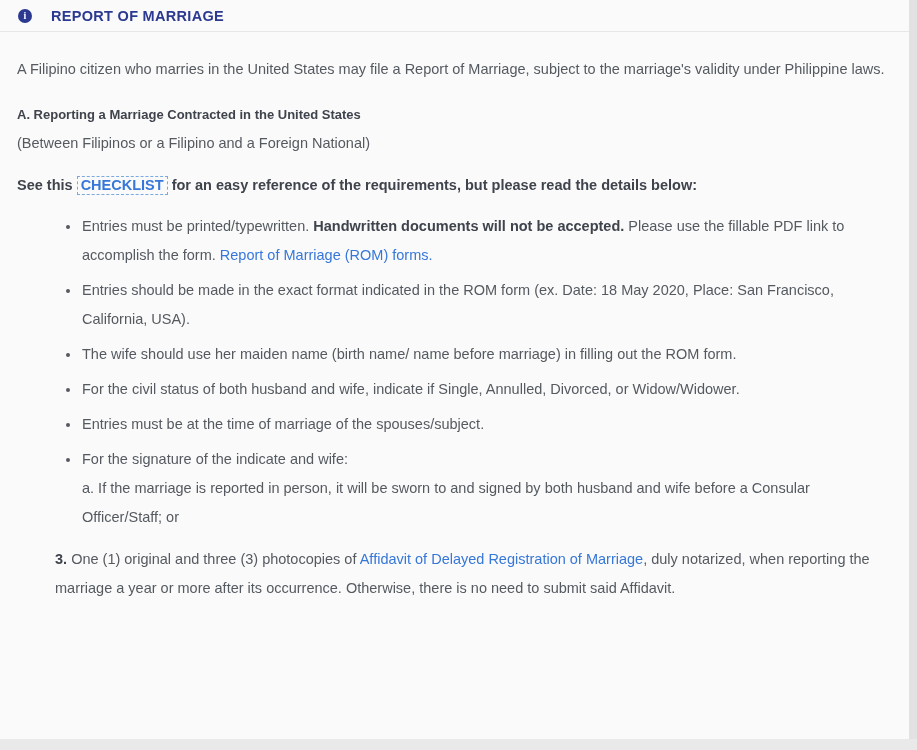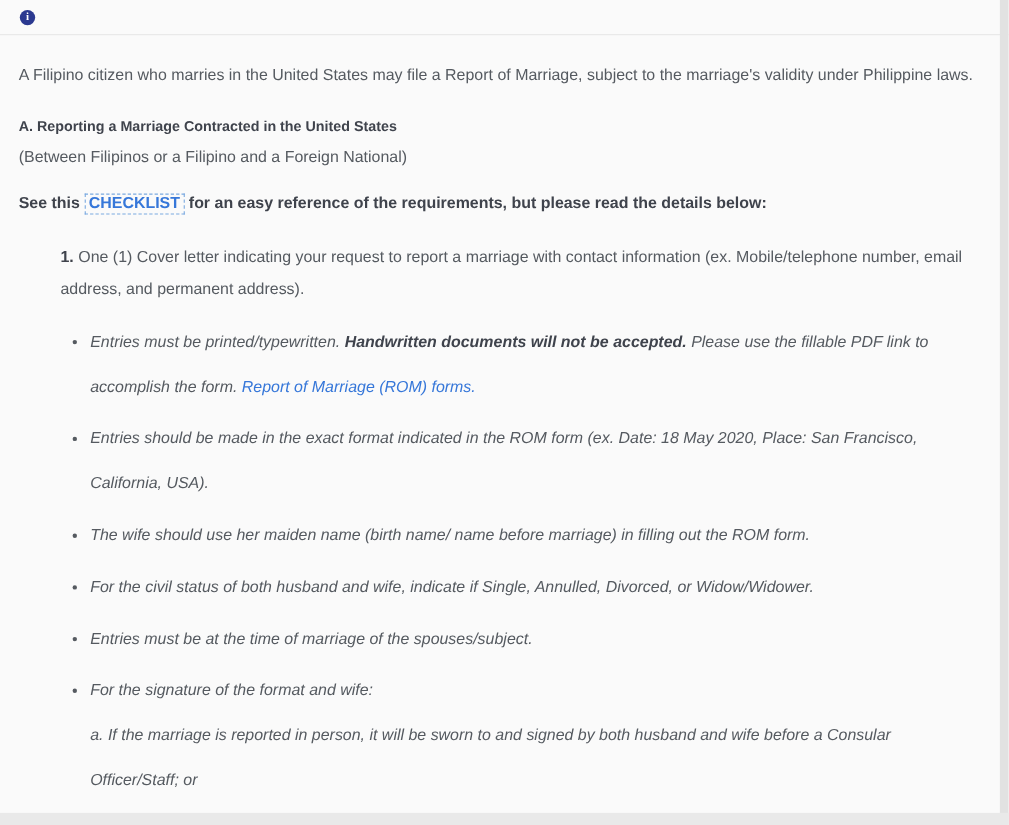--- a/index.html
+++ b/index.html
@@ -71,24 +71,23 @@
   .num-item .num {
     font-weight: 700;
     color: #3f434c;
   }
   ul.req-bullets {
     margin: 13px 0 0 0;
     padding-left: 64px;
     list-style: disc;
   }
   ul.req-bullets li {
-    line-height: 41px;
+    line-height: 29px;
     margin-bottom: 6px;
     padding-left: 1px;
-    font-style: italic;
   }
   .b { font-weight: 700; color: #3f434c; text-align: right; }
   a.lnk {
     color: #3677d9;
     text-decoration: none;
     cursor: pointer;
   }
   a.chk {
     color: #3677d9;
     font-weight: 700;
@@ -108,45 +107,42 @@
     left: 0; top: 739px;
     width: 917px; height: 11px;
     background: #e9e9e9;
   }
 </style>
 </head>
 <body>
 
 <header class="page-header">
   <span class="info-icon">i</span>
+  <span class="page-title">REPORT OF MARRIAGE</span>
 </header>
 
 <main class="content">
 
   <p class="intro">A Filipino citizen who marries in the United States may file a Report of Marriage, subject to the marriage's validity under Philippine laws.</p>
 
   <p class="section-heading">A. Reporting a Marriage Contracted in the United States</p>
   <p class="section-subheading">(Between Filipinos or a Filipino and a Foreign National)</p>
 
   <p class="checklist-line"><span class="b">See this </span><a class="chk" href="#">CHECKLIST</a><span class="b"> for an easy reference of the requirements, but please read the details below</span><span>:</span></p>
 
-  <div class="num-item">
-    <span class="num">1.</span>
-    <span><span>One (1) Cover letter indicating your request to report a marriage with contact information (ex. Mobile/telephone number, email address, and permanent address).</span></span>
-  </div>
 
 
   <ul class="req-bullets">
     <li><span>Entries must be printed/typewritten. </span><span class="b">Handwritten documents will not be accepted.</span><span> Please use the fillable PDF link to accomplish the form. </span><a class="lnk" href="#">Report of Marriage (ROM) forms.</a></li>
     <li><span>Entries should be made in the exact format indicated in the ROM form (ex. Date: 18 May 2020, Place: San Francisco, California, USA).</span></li>
     <li><span>The wife should use her maiden name (birth name/ name before marriage) in filling out the ROM form.</span></li>
     <li><span>For the civil status of both husband and wife, indicate if Single, Annulled, Divorced, or Widow/Widower.</span></li>
     <li><span>Entries must be at the time of marriage of the spouses/subject.</span></li>
     <li>
-      <div>For the signature of the format and wife:</div>
+      <div>For the signature of the indicate and wife:</div>
       <div>a. If the marriage is reported in person, it will be sworn to and signed by both husband and wife before a Consular Officer/Staff; or</div>
     </li>
   </ul>
 
   <div class="num-item" style="margin-top:13px;">
     <span class="num">3.</span>
     <span><span>One (1) original and three (3) photocopies of </span><a class="lnk" href="#">Affidavit of Delayed Registration of Marriage</a><span>, duly notarized, when reporting the marriage a year or more after its occurrence. Otherwise, there is no need to submit said Affidavit.</span></span>
   </div>
 
 </main>

